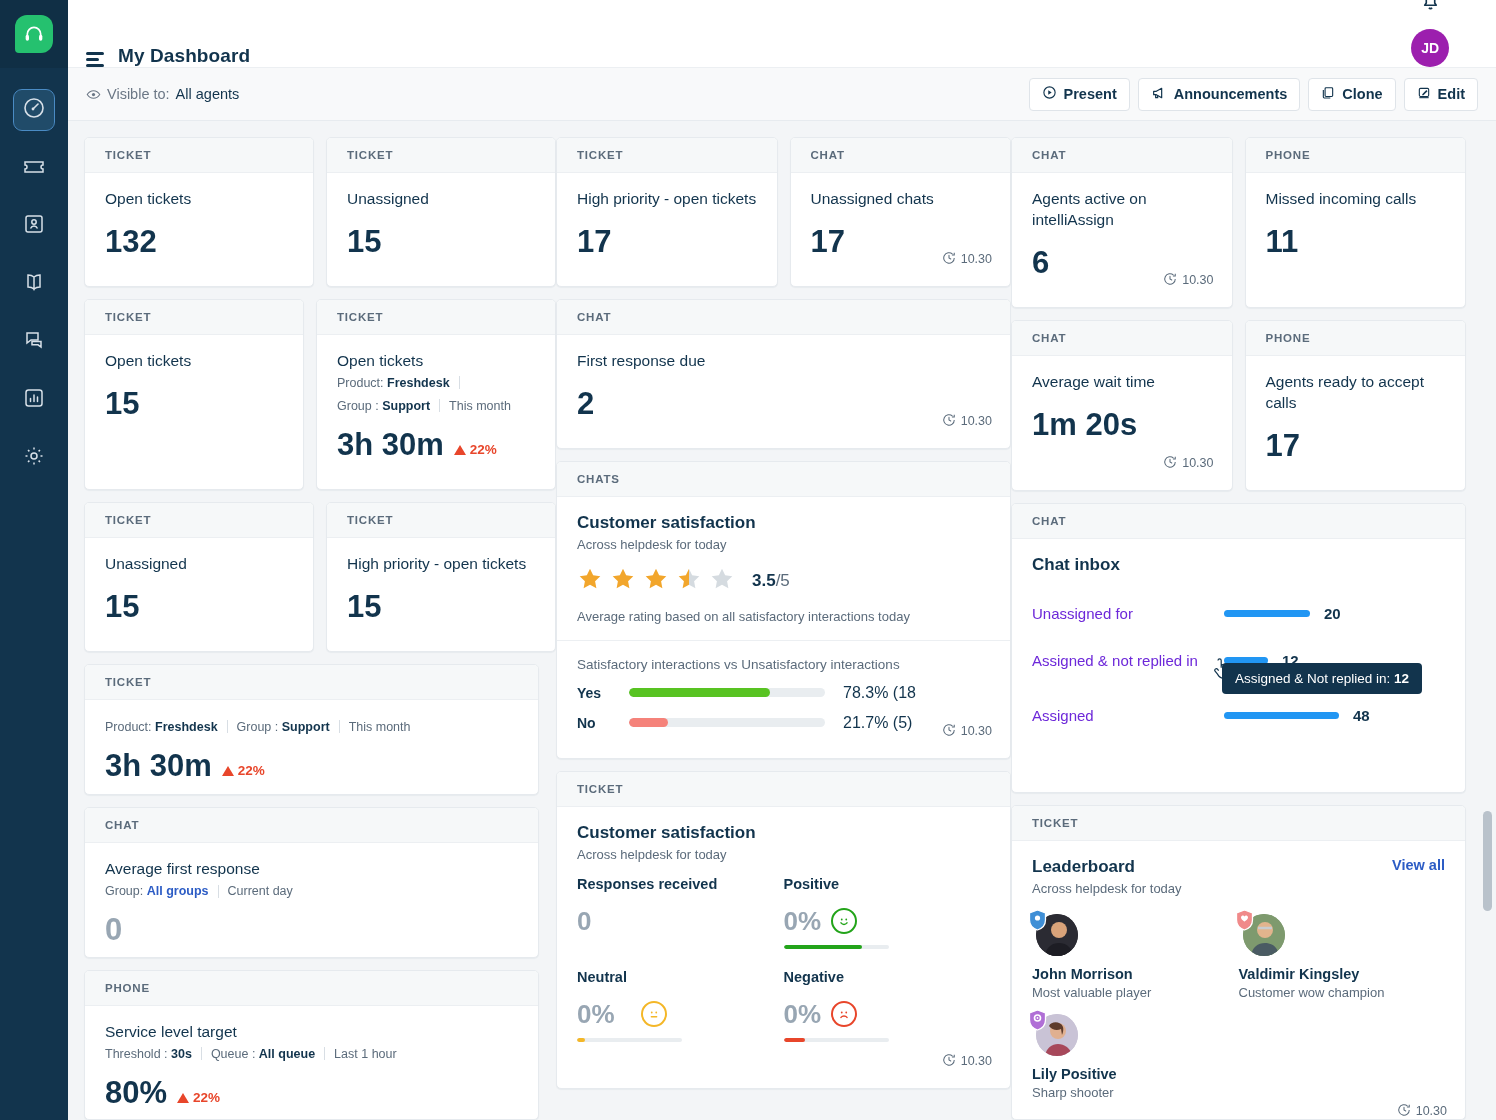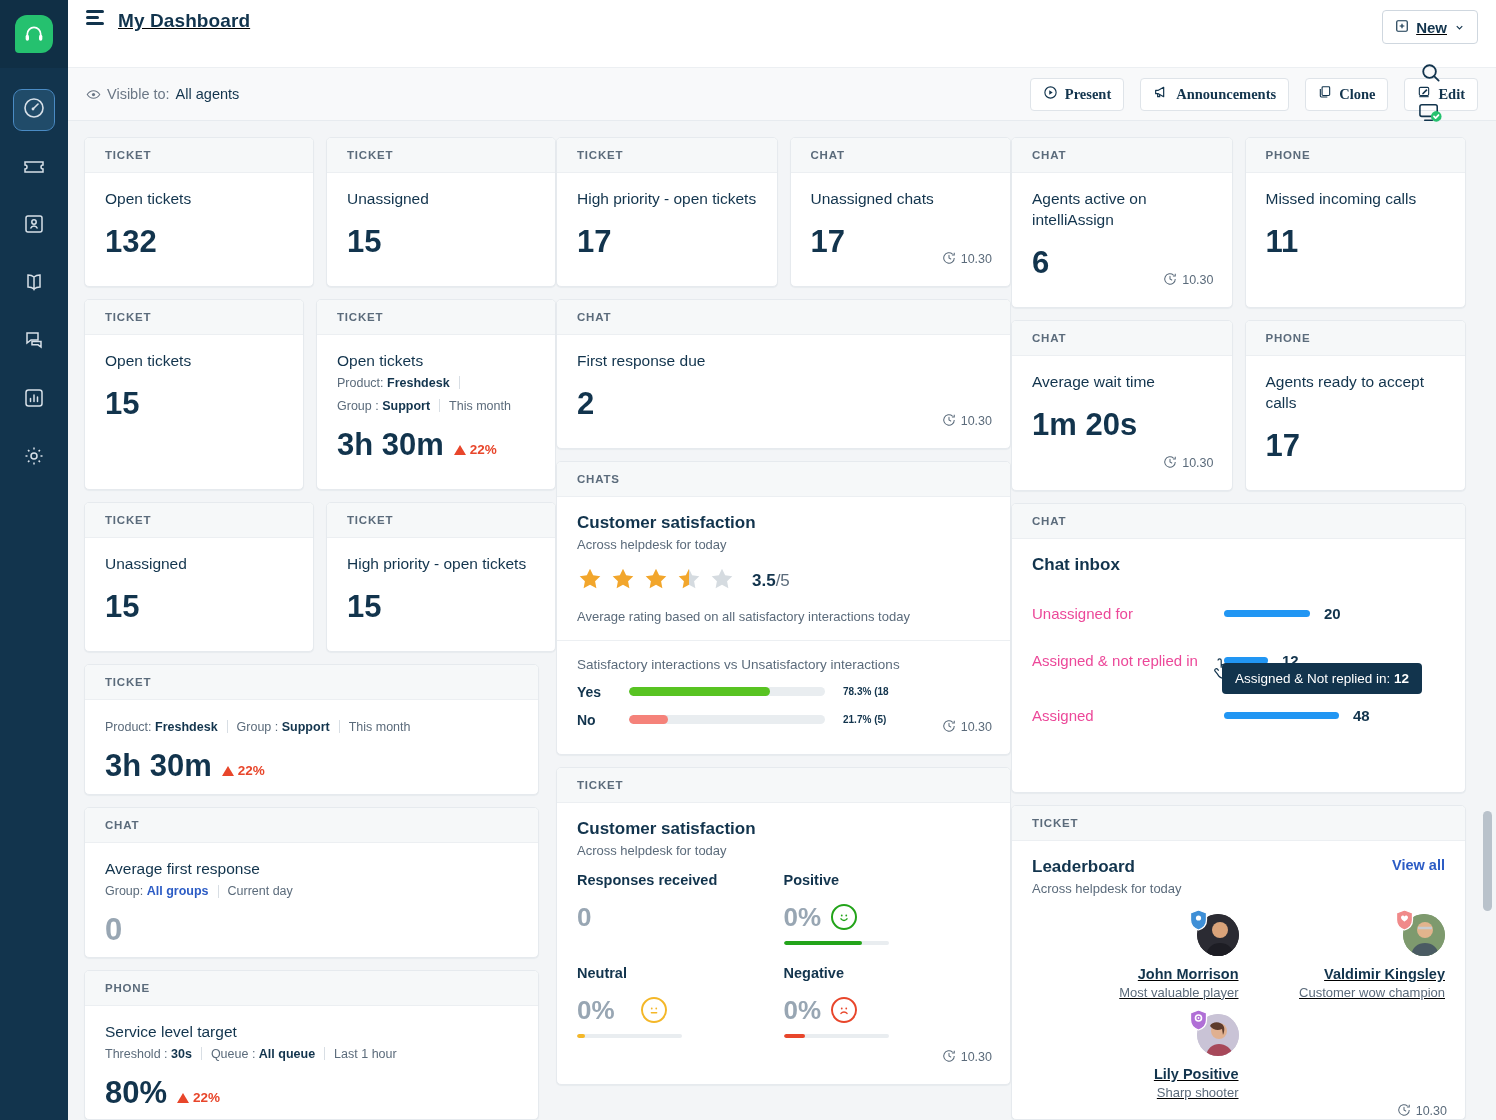--- a/index.html
+++ b/index.html
@@ -34,22 +34,22 @@
     display: flex; align-items: center; justify-content: center;
     color: #d7e0e8; cursor: pointer;
   }
   .nav-item.active { background: #204b69; outline: 1px solid #4a8bc4; }
 
   
   .main { flex: 1; display: flex; flex-direction: column; min-width: 0; position: relative; }
 
   
   .topbar {
-    height: 68px; background: #fff; display: flex; align-items: flex-start;
-    padding: 10px 18px 0 18px; border-bottom: 1px solid #eceff2; flex: 0 0 68px; text-decoration: underline;
+    height: 68px; background: #fff; display: flex; align-items: flex-end;
+    padding: 10px 18px 0 18px; border-bottom: 1px solid #eceff2; flex: 0 0 68px;
   }
   .hamburger { display: flex; flex-direction: column; gap: 3px; margin-right: 14px; cursor: pointer; }
   .hamburger i { display: block; height: 3px; background: #12344d; border-radius: 2px; }
   .hamburger i:nth-child(1) { width: 18px; }
   .hamburger i:nth-child(2) { width: 13px; }
   .hamburger i:nth-child(3) { width: 18px; }
   .page-title { font-size: 19px; font-weight: bold; color: #12344d; letter-spacing: .1px; }
   .topbar-right { margin-left: auto; display: flex; align-items: center; gap: 17px; flex-direction: column; }
   .new-btn {
     display: flex; align-items: center; gap: 7px;
@@ -68,21 +68,21 @@
   }
 
   
   .subbar {
     height: 53px; flex: 0 0 53px; background: #f8f9fa;
     display: flex; align-items: center; padding: 0 18px;
     border-bottom: 1px solid #e7ebef;
   }
   .visible-to { display: flex; align-items: center; gap: 6px; font-size: 14.5px; color: #6b7785; }
   .visible-to b { color: #12344d; font-weight: normal; }
-  .subbar-actions { margin-left: auto; display: flex; gap: 16px; font-family: Liberation Serif, serif; }
+  .subbar-actions { margin-left: auto; display: flex; gap: 8px; }
   .act-btn {
     display: flex; align-items: center; gap: 7px; height: 33px; padding: 0 12px;
     background: #fff; border: 1px solid #dfe4e9; border-radius: 4px;
     font-size: 14.5px; font-weight: bold; color: #12344d; cursor: pointer;
   }
 
   
   .board {
     flex: 1; overflow: hidden; padding: 16px 18px 0 16px;
     display: flex; position: relative;
@@ -134,25 +134,25 @@
   .stars { display: flex; align-items: center; gap: 7px; margin-top: 14px; }
   .rating-num { font-size: 17px; color: #5b6b7b; margin-left: 10px; }
   .rating-num b { color: #12344d; font-weight: bold; }
   .csat-note { font-size: 13px; color: #5b6b7b; margin-top: 13px; }
   .divider { height: 1px; background: #eceff2; margin: 16px -20px 0; }
   .cmp-title { font-size: 13.5px; color: #5b6b7b; margin-top: 16px; }
   .cmp-row { display: flex; align-items: center; margin-top: 12px; font-size: 14px; color: #12344d; font-weight: bold; }
   .cmp-label { width: 52px; }
   .bar-track { width: 196px; height: 9px; background: #e9edf0; border-radius: 5px; overflow: hidden; }
   .bar-fill { height: 9px; border-radius: 5px; }
-  .cmp-val { margin-left: 18px; font-size: 10px; font-weight: bold; color: #12344d; }
+  .cmp-val { margin-left: 18px; font-size: 16px; font-weight: normal; color: #12344d; }
 
   
   .inbox-row { display: flex; align-items: center; margin-top: 30px; }
-  .inbox-label { width: 192px; font-size: 15px; color: #ec4899; }
+  .inbox-label { width: 192px; font-size: 15px; color: #6d28d9; }
   .inbox-bar { height: 7px; background: #2196f3; border-radius: 4px; }
   .inbox-val { margin-left: 14px; font-size: 15px; font-weight: bold; color: #12344d; }
   .tooltip {
     position: absolute; background: #12344d; color: #fff; border-radius: 4px;
     padding: 8px 13px; font-size: 13.5px; white-space: nowrap;
   }
   .tooltip b { font-weight: bold; }
   .cursor-hand { position: absolute; font-size: 17px; color: #12344d; }
 
   
@@ -161,21 +161,21 @@
   .quad-label { font-size: 14.5px; font-weight: bold; color: #12344d; }
   .quad-val { font-size: 26px; font-weight: bold; color: #98a6b3; margin-top: 14px; display: flex; align-items: center; gap: 10px; }
   .quad-bar { width: 105px; height: 4px; background: #e9edf0; border-radius: 3px; margin-top: 8px; overflow: hidden; }
   .quad-bar i { display: block; height: 4px; border-radius: 3px; }
   .emo { width: 26px; height: 26px; border-radius: 50%; border: 2px solid; display: flex; align-items: center; justify-content: center; font-size: 15px; line-height: 1; }
 
   
   .lb-head { display: flex; align-items: flex-start; }
   .view-all { margin-left: auto; font-size: 14.5px; color: #2c5cc5; font-weight: bold; cursor: pointer; text-decoration: none; }
   .lb-grid { display: flex; flex-wrap: wrap; margin-top: 16px; }
-  .lb-cell { width: 50%; display: flex; flex-direction: column; align-items: flex-end; margin-bottom: 12px; text-decoration: underline; }
+  .lb-cell { width: 50%; display: flex; flex-direction: column; align-items: flex-start; margin-bottom: 12px; }
   .lb-av-wrap { position: relative; width: 46px; height: 46px; }
   .lb-av { width: 42px; height: 42px; border-radius: 50%; position: absolute; right: 0; top: 2px; overflow: hidden; }
   .badge {
     position: absolute; left: -4px; top: -3px; width: 19px; height: 22px; z-index: 2;
   }
   .lb-name { font-size: 14.5px; font-weight: bold; color: #12344d; margin-top: 8px; }
   .lb-role { font-size: 13px; color: #5b6b7b; margin-top: 3px; }
 
   
   .scrollbar {

